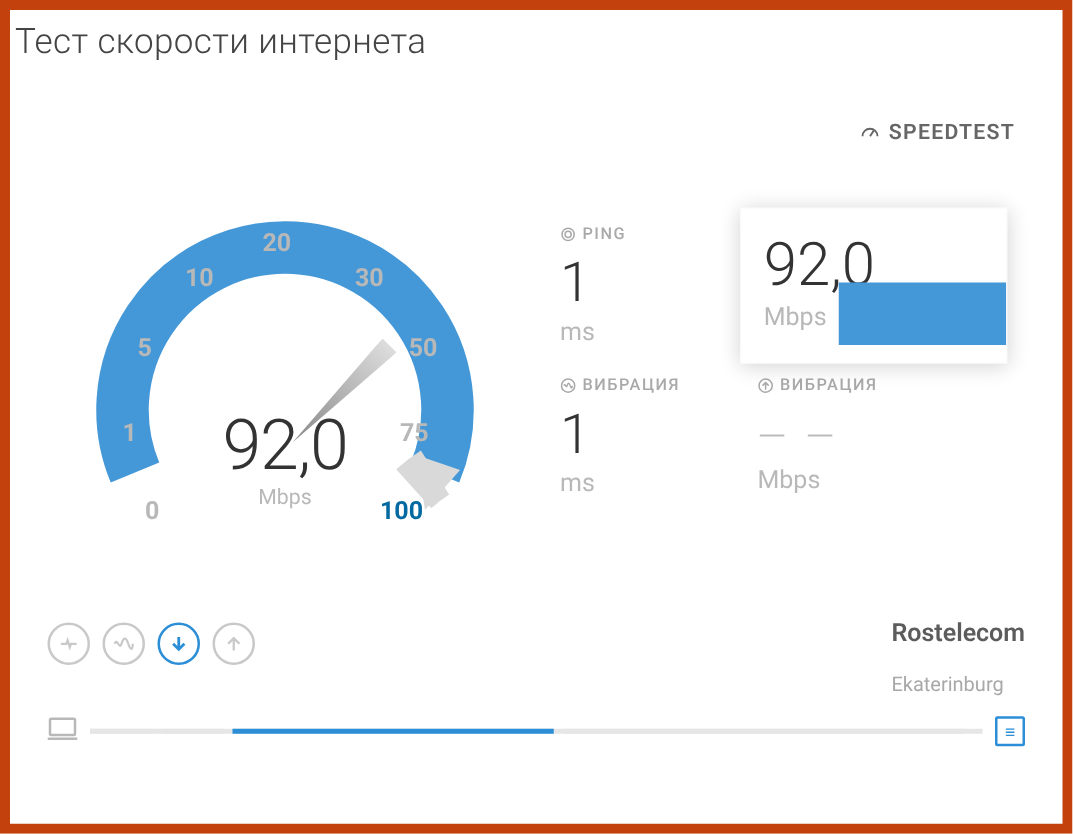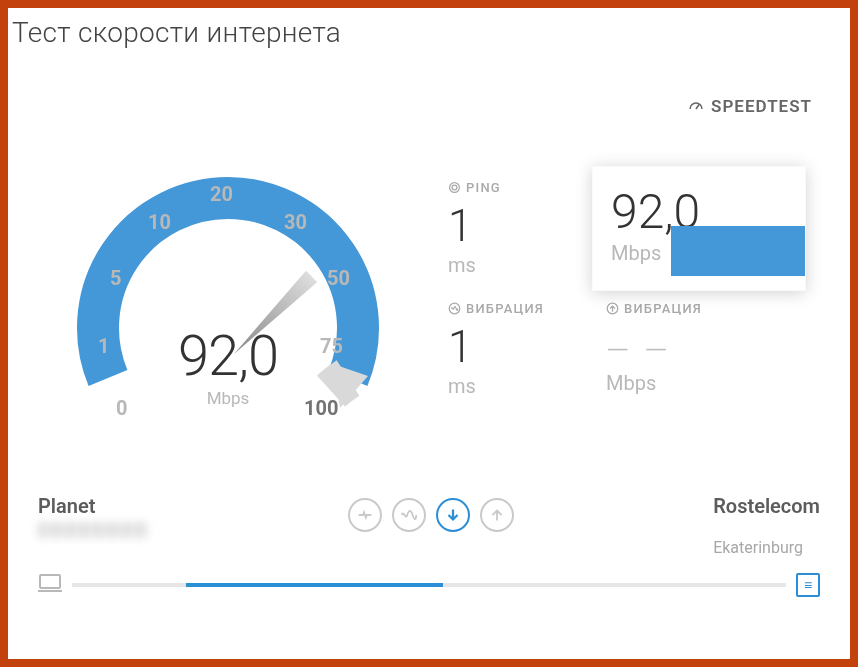--- a/index.html
+++ b/index.html
@@ -4,21 +4,21 @@
   <style>
     * { box-sizing: border-box; margin: 0; padding: 0; }
     body { font-family: -apple-system, BlinkMacSystemFont, "Segoe UI", Roboto, sans-serif; background: #fff; }
     .frame { width: 858px; height: 667px; border: 8px solid #c2410c; position: relative; overflow: hidden; }
     .page-title { font-size: 28px; font-weight: 300; color: #444; padding: 8px 0 0 4px; letter-spacing: 0.3px; }
     .brand { position: absolute; top: 88px; right: 38px; display: flex; align-items: center; gap: 6px; color: #666; font-weight: 600; letter-spacing: 1px; font-size: 17px; }
     .brand svg { width: 18px; height: 18px; }
 
     .gauge-wrap { position: absolute; left: 40px; top: 120px; width: 360px; height: 330px; }
     .gauge-tick { position: absolute; color: #b8b8b8; font-size: 20px; font-weight: 700; text-align: left; width: 40px; }
-    .gauge-tick.active { color: #737373; }
+    .gauge-tick.active { color: #0369a1; }
     .gauge-value { position: absolute; left: 0; right: 0; top: 195px; text-align: center; color: #333; font-size: 56px; font-weight: 300; letter-spacing: -1px; }
     .gauge-unit { position: absolute; left: 0; right: 0; top: 260px; text-align: center; color: #b8b8b8; font-size: 17px; }
     .needle { position: absolute; left: 186px; top: 218px; width: 110px; height: 16px; background: linear-gradient(90deg, #888 0%, #ddd 100%); transform-origin: left center; clip-path: polygon(0% 50%, 100% 0%, 100% 100%); }
 
     .metrics { position: absolute; left: 440px; top: 172px; display: grid; grid-template-columns: 140px 190px; gap: 24px 18px; }
     .metric { display: flex; flex-direction: column; gap: 2px; }
     .metric-header { display: flex; align-items: center; gap: 5px; color: #a9a9a9; font-size: 13px; letter-spacing: 1.2px; font-weight: 500; }
     .metric-header svg { width: 13px; height: 13px; }
     .metric-value { color: #333; font-size: 44px; font-weight: 300; line-height: 1.05; padding-top: 6px; }
     .metric-unit { color: #b8b8b8; font-size: 20px; padding-top: 2px; }
@@ -120,24 +120,20 @@
             <path d="M8 12V6M5 8l3-3 3 3"></path>
           </svg>
         <span>ВИБРАЦИЯ</span>
       </div>
       <div class="dash">— —</div>
       <div class="metric-unit">Mbps</div>
     </div>
   </div>
 
   <div class="footer-row">
-    <div>
-      <div class="provider-left">Planet</div>
-      <div class="provider-sub"></div>
-    </div>
     <div class="indicator-icons">
       <div class="ind">
         <svg width="18" height="18" viewBox="0 0 20 20" fill="none" stroke="currentColor" stroke-width="2">
             <path d="M3 10h5l1-3 2 6 1-3h5"></path>
           </svg>
       </div>
       <div class="ind">
         <svg width="18" height="18" viewBox="0 0 20 20" fill="none" stroke="currentColor" stroke-width="2">
             <path d="M2 10c2-6 4 6 6 0s4-6 6 0 4 6 4 0"></path>
           </svg>

